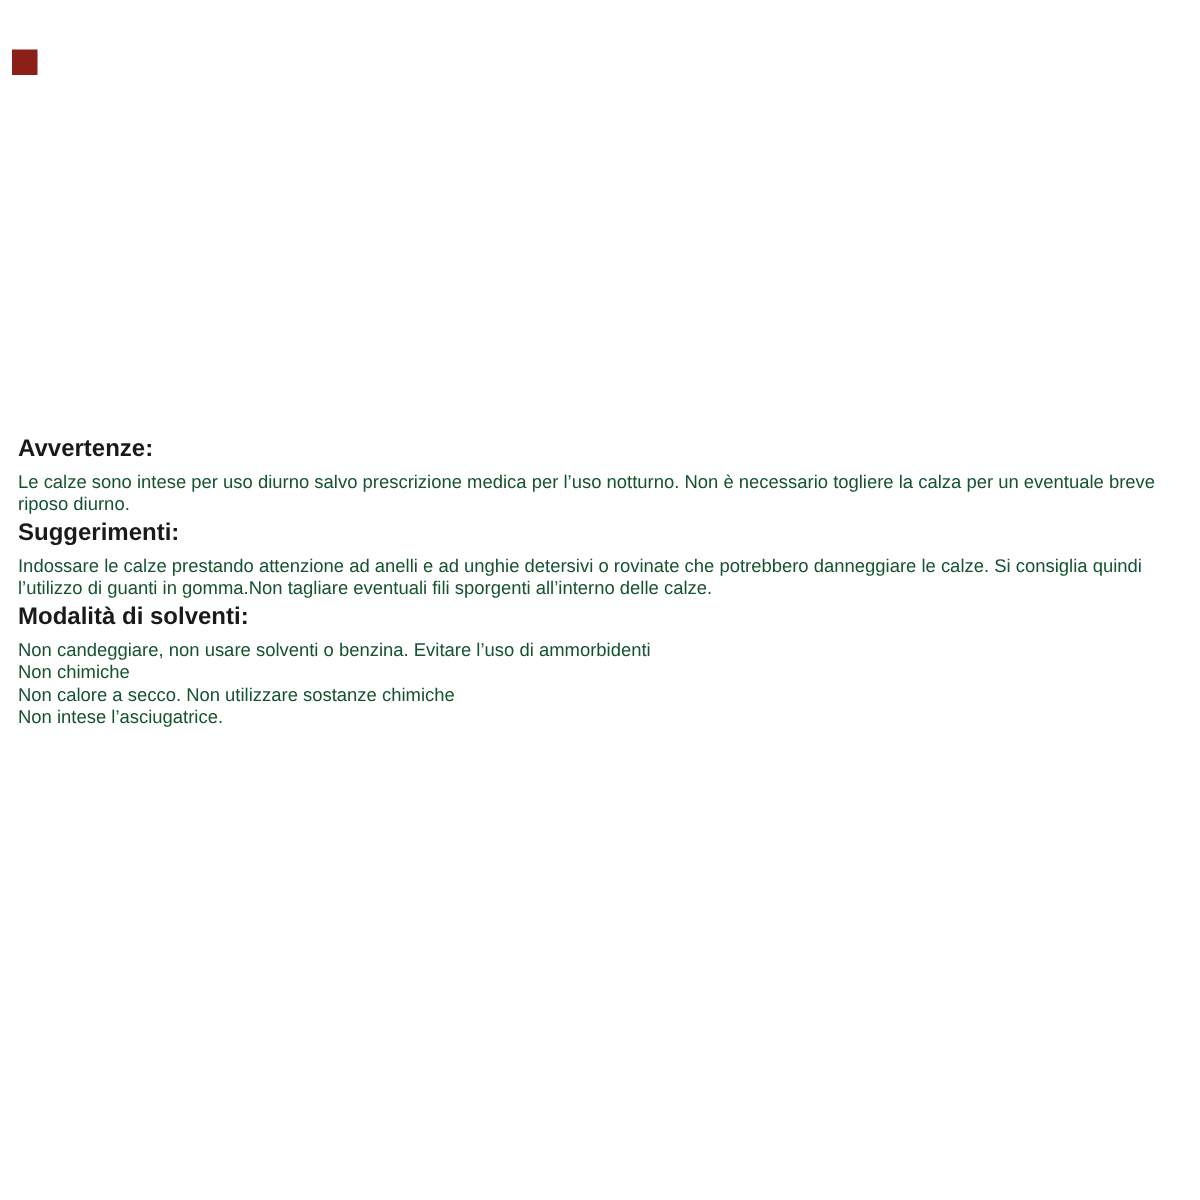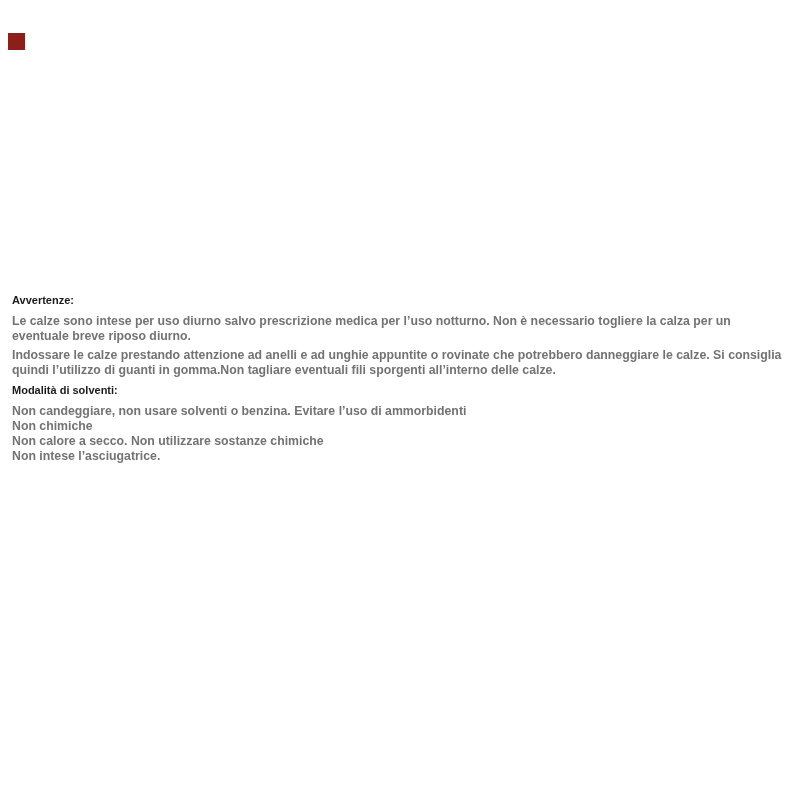--- a/index.html
+++ b/index.html
@@ -26,49 +26,49 @@
   .content {
     position: absolute;
     left: 0;
     top: 0;
     box-sizing: border-box;
     width: 800px;
     padding: 289px 18px 0 12px;
   }
   .section { margin: 0; }
   .heading {
-    font-size: 11px;
+    font-size: 16px;
     line-height: 16px;
     font-weight: 700;
     margin: 3px 0 6px 0;
     color: #1a1a1a;
   }
   .para {
     font-size: 12.3px;
     line-height: 15px;
     margin: 0 0 4px 0;
-    color: #737373;
-    font-weight: bold;
+    color: #14532d;
   }
   .section-washing .para { margin: 0; }
 </style>
 </head>
 <body>
 
 <div class="swatch" style="background-color: rgb(140, 31, 26);"></div>
 
 <div class="content">
 
   <section class="section">
     <h3 class="heading">Avvertenze:</h3>
     <p class="para">Le calze sono intese per uso diurno salvo prescrizione medica per l’uso notturno. Non è necessario togliere la calza per un eventuale breve riposo diurno.</p>
   </section>
 
   <section class="section">
-    <p class="para">Indossare le calze prestando attenzione ad anelli e ad unghie appuntite o rovinate che potrebbero danneggiare le calze. Si consiglia quindi l’utilizzo di guanti in gomma.Non tagliare eventuali fili sporgenti all’interno delle calze.</p>
+    <h3 class="heading">Suggerimenti:</h3>
+    <p class="para">Indossare le calze prestando attenzione ad anelli e ad unghie detersivi o rovinate che potrebbero danneggiare le calze. Si consiglia quindi l’utilizzo di guanti in gomma.Non tagliare eventuali fili sporgenti all’interno delle calze.</p>
   </section>
 
   <section class="section section-washing">
     <h3 class="heading">Modalità di solventi:</h3>
     <p class="para">Non candeggiare, non usare solventi o benzina. Evitare l’uso di ammorbidenti</p>
     <p class="para">Non chimiche</p>
     <p class="para">Non calore a secco. Non utilizzare sostanze chimiche</p>
     <p class="para">Non intese l’asciugatrice.</p>
   </section>
 

